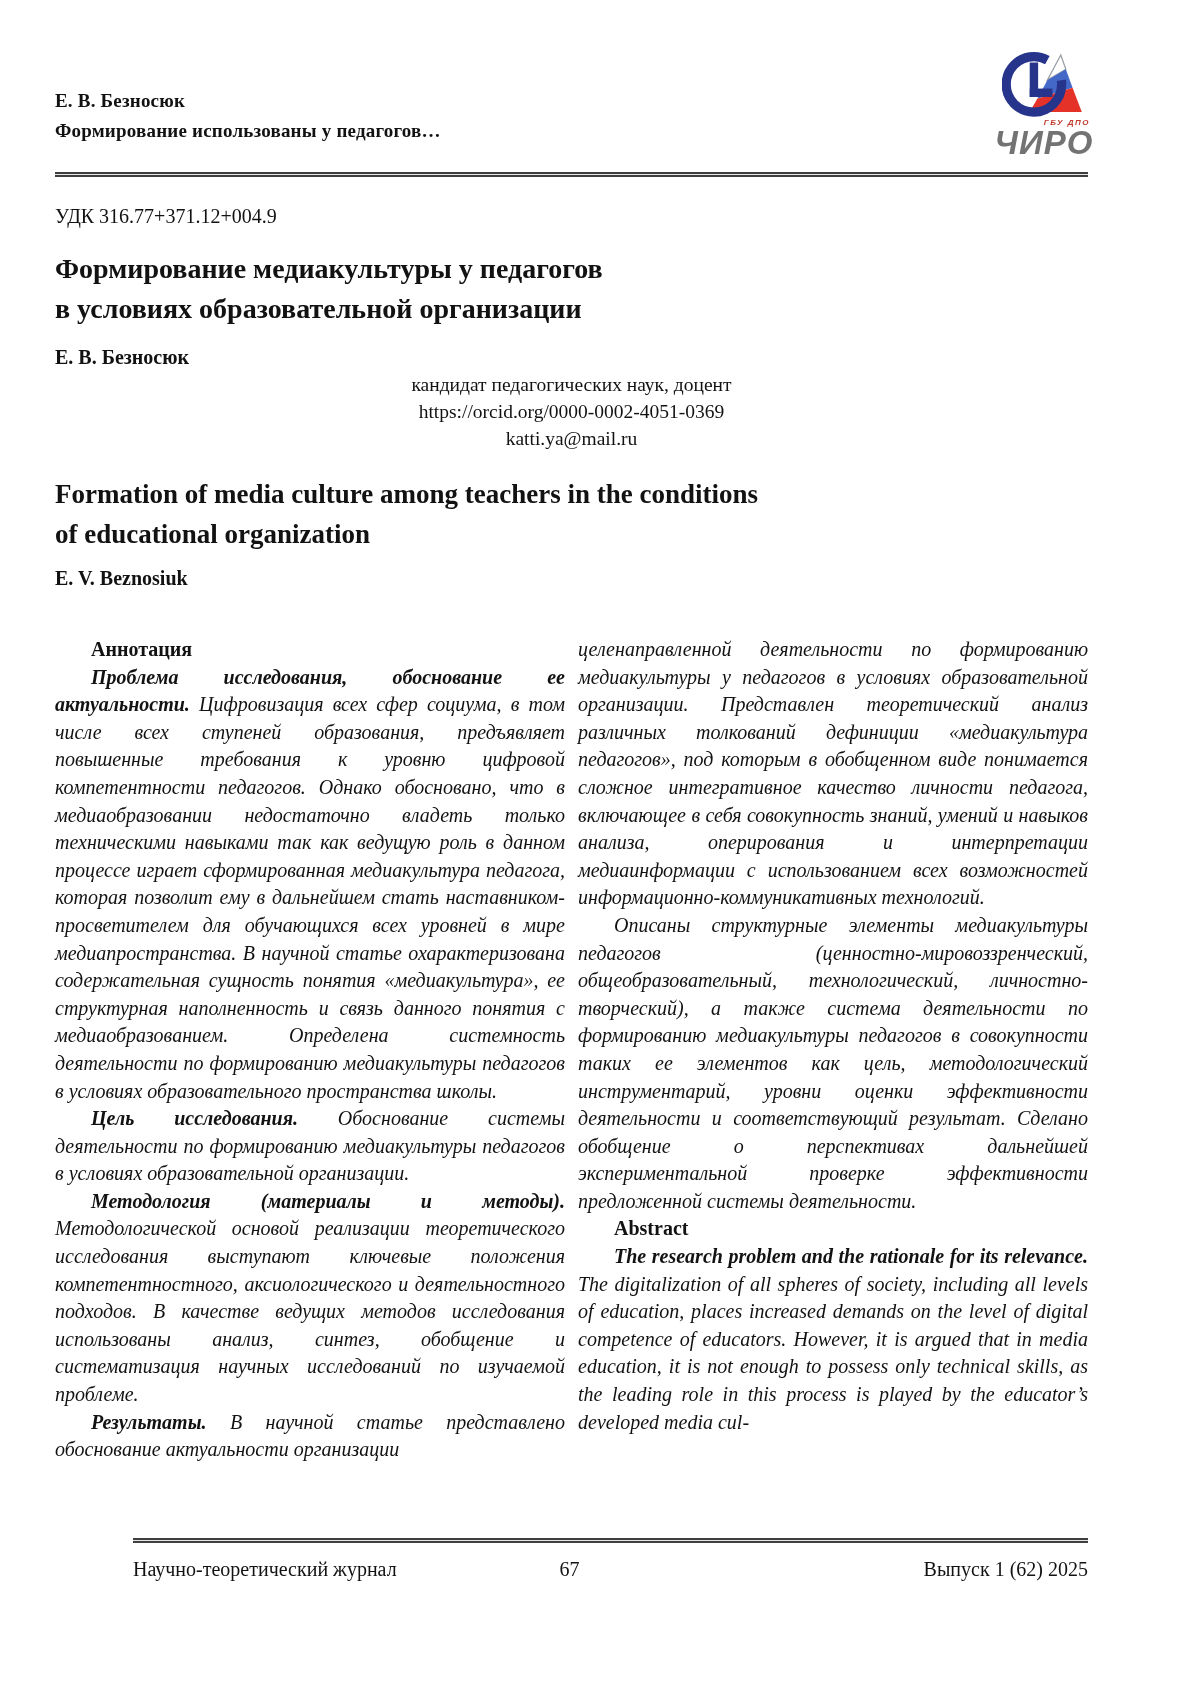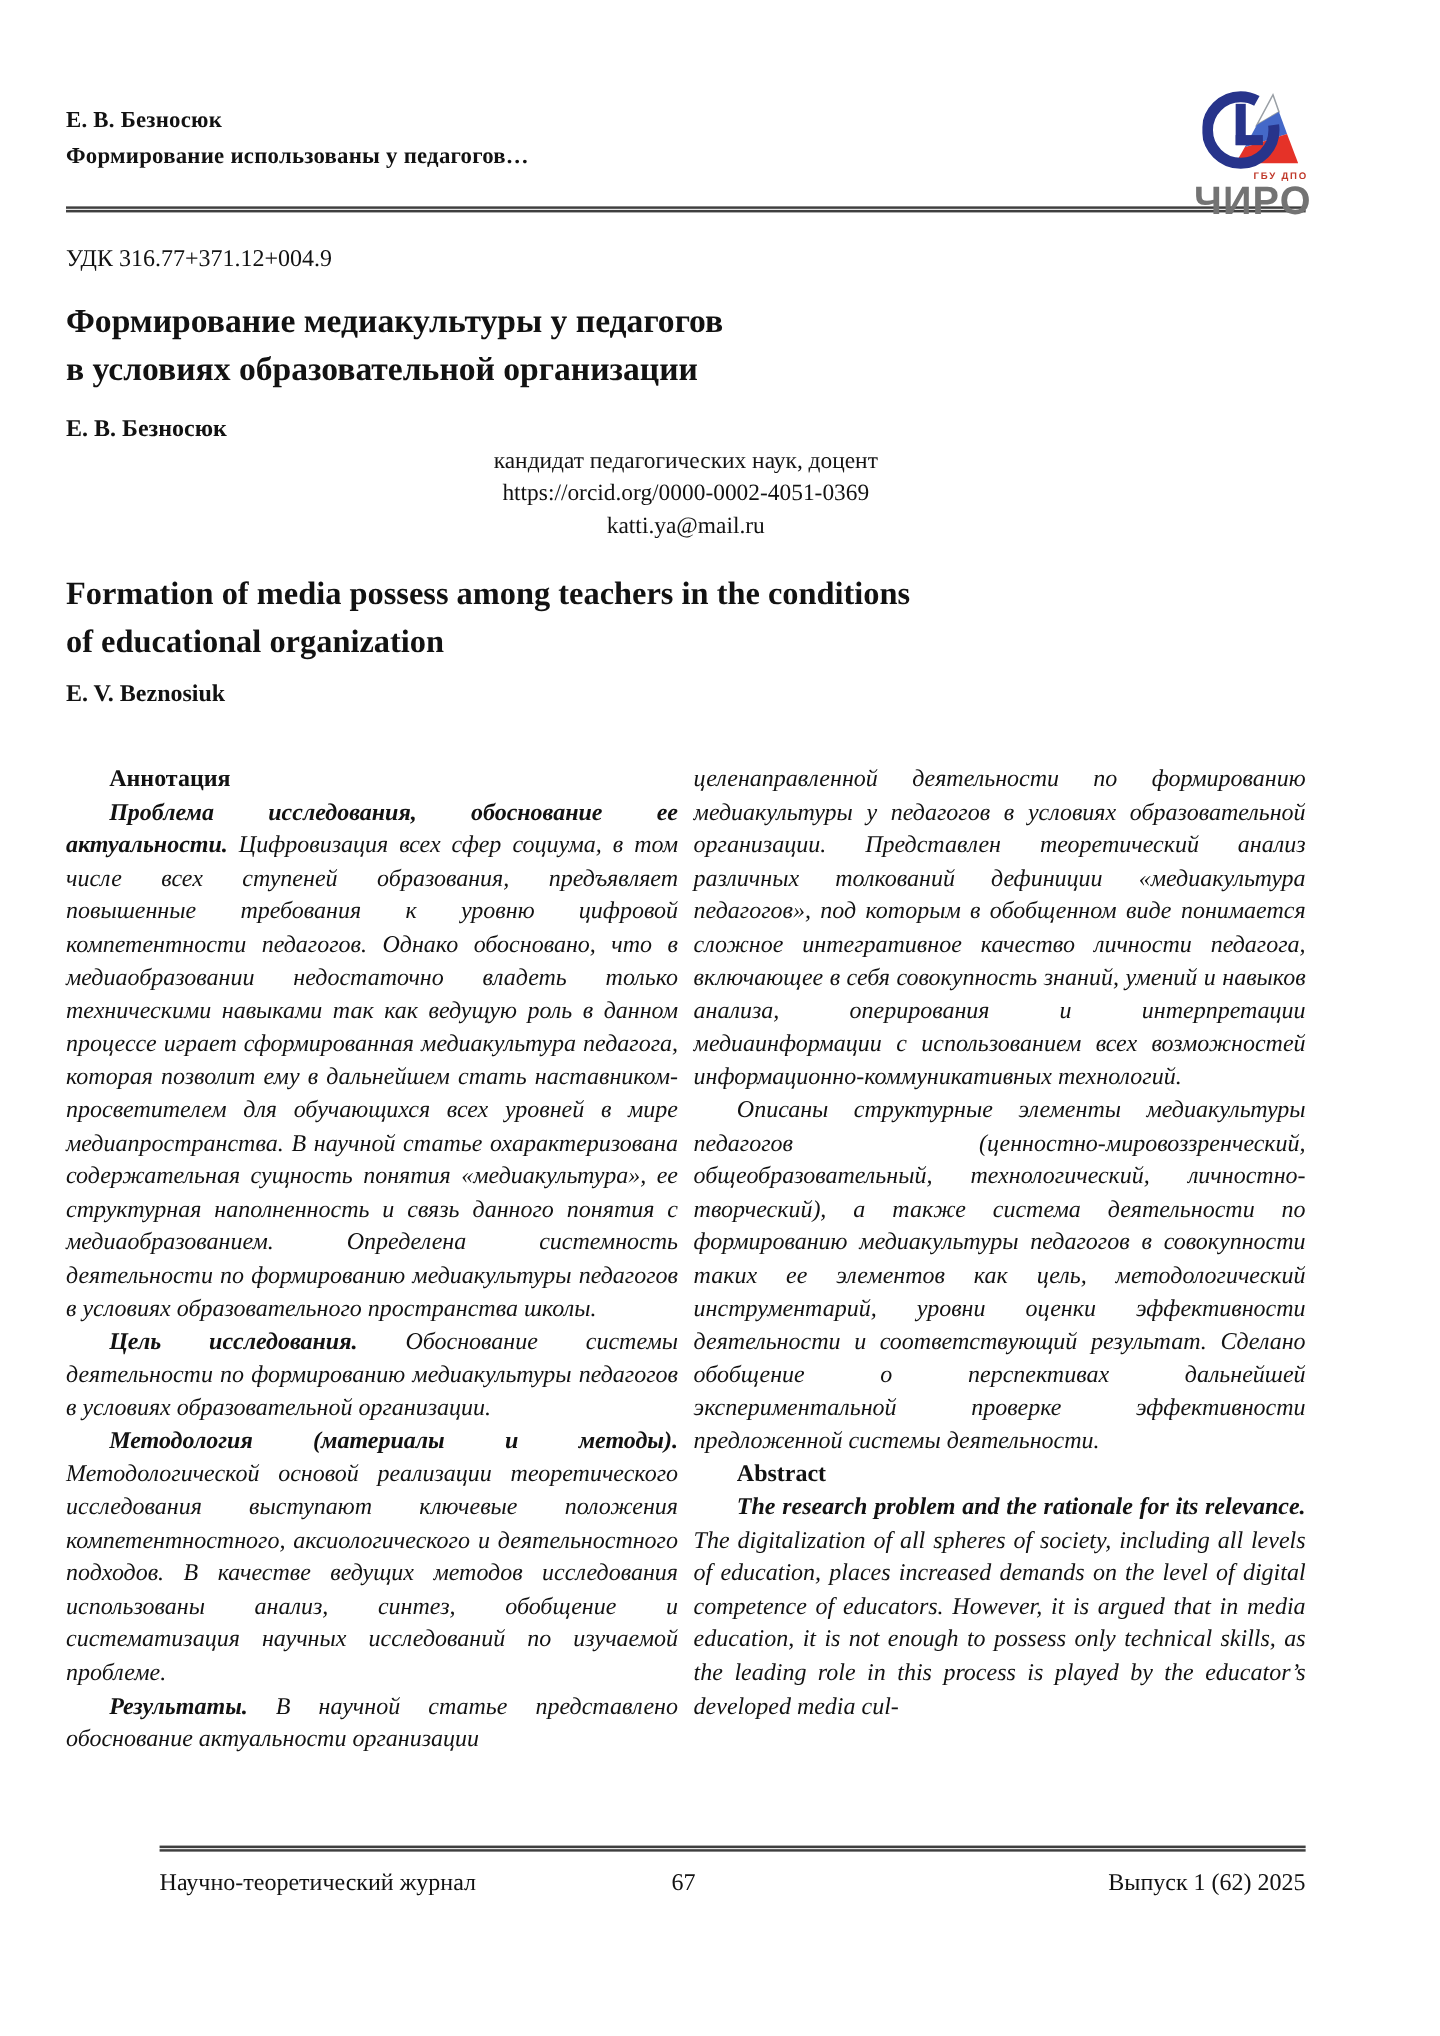--- a/index.html
+++ b/index.html
@@ -12,21 +12,21 @@
     overflow:hidden;
     box-sizing:border-box;
     padding:0 112px 0 55px;
   }
   
   .running-head{margin-top:86px;}
   .running-head .line{
     font-weight:bold;font-size:19px;line-height:30px;letter-spacing:.2px;
   }
   .logo-block{
-    position:absolute;top:66px;right:106px;width:100px;text-align:center;
+    position:absolute;top:42px;right:106px;width:100px;text-align:center;font-style:italic;
   }
   .logo-block svg{display:block;margin:0 auto;}
   .org-abbr-small{
     font-family:"Liberation Sans","DejaVu Sans",sans-serif;
     font-size:8px;font-weight:bold;letter-spacing:1.5px;color:#c0392b;
     text-align:right;padding-right:4px;margin-top:-2px;
   }
   .org-name{
     font-family:"Liberation Sans","DejaVu Sans",sans-serif;
     font-size:33px;font-weight:bold;color:#737373;letter-spacing:1px;
@@ -105,21 +105,21 @@
   <div class="udk">УДК 316.77+371.12+004.9</div>
 
   <h1 class="title-ru" style="margin:20px 0 0 0;">Формирование медиакультуры у педагогов
 в условиях образовательной организации</h1>
 
   <div class="author-ru">Е. В. Безносюк</div>
   <div class="author-meta">кандидат педагогических наук, доцент</div>
   <div class="author-meta">https://orcid.org/0000-0002-4051-0369</div>
   <div class="author-meta">katti.ya@mail.ru</div>
 
-  <h2 class="title-en" style="margin:22px 0 0 0;">Formation of media possess among teachers in the conditions
+  <h2 class="title-en" style="margin:22px 0 0 0;">Formation of media culture among teachers in the conditions
 of educational organization</h2>
 
   <div class="author-en">E. V. Beznosiuk</div>
 
   <div class="columns">
     <div class="col">
       <p class="sec-head">Аннотация</p>
       <p class="body-italic indent"><span class="lead">Проблема исследования, обоснование ее актуальности.</span><span> Цифровизация всех сфер социума, в том числе всех ступеней образования, предъявляет повышенные требования к уровню цифровой компетентности педагогов. Однако обосновано, что в медиаобразовании недостаточно владеть только техническими навыками так как ведущую роль в данном процессе играет сформированная медиакультура педагога, которая позволит ему в дальнейшем стать наставником-просветителем для обучающихся всех уровней в мире медиапространства. В научной статье охарактеризована содержательная сущность понятия «медиакультура», ее структурная наполненность и связь данного понятия с медиаобразованием. Определена системность деятельности по формированию медиакультуры педагогов в условиях образовательного пространства школы.</span></p>
       <p class="body-italic indent"><span class="lead">Цель исследования.</span><span> Обоснование системы деятельности по формированию медиакультуры педагогов в условиях образовательной организации.</span></p>
       <p class="body-italic indent"><span class="lead">Методология (материалы и методы).</span><span> Методологической основой реализации теоретического исследования выступают ключевые положения компетентностного, аксиологического и деятельностного подходов. В качестве ведущих методов исследования использованы анализ, синтез, обобщение и систематизация научных исследований по изучаемой проблеме.</span></p>

